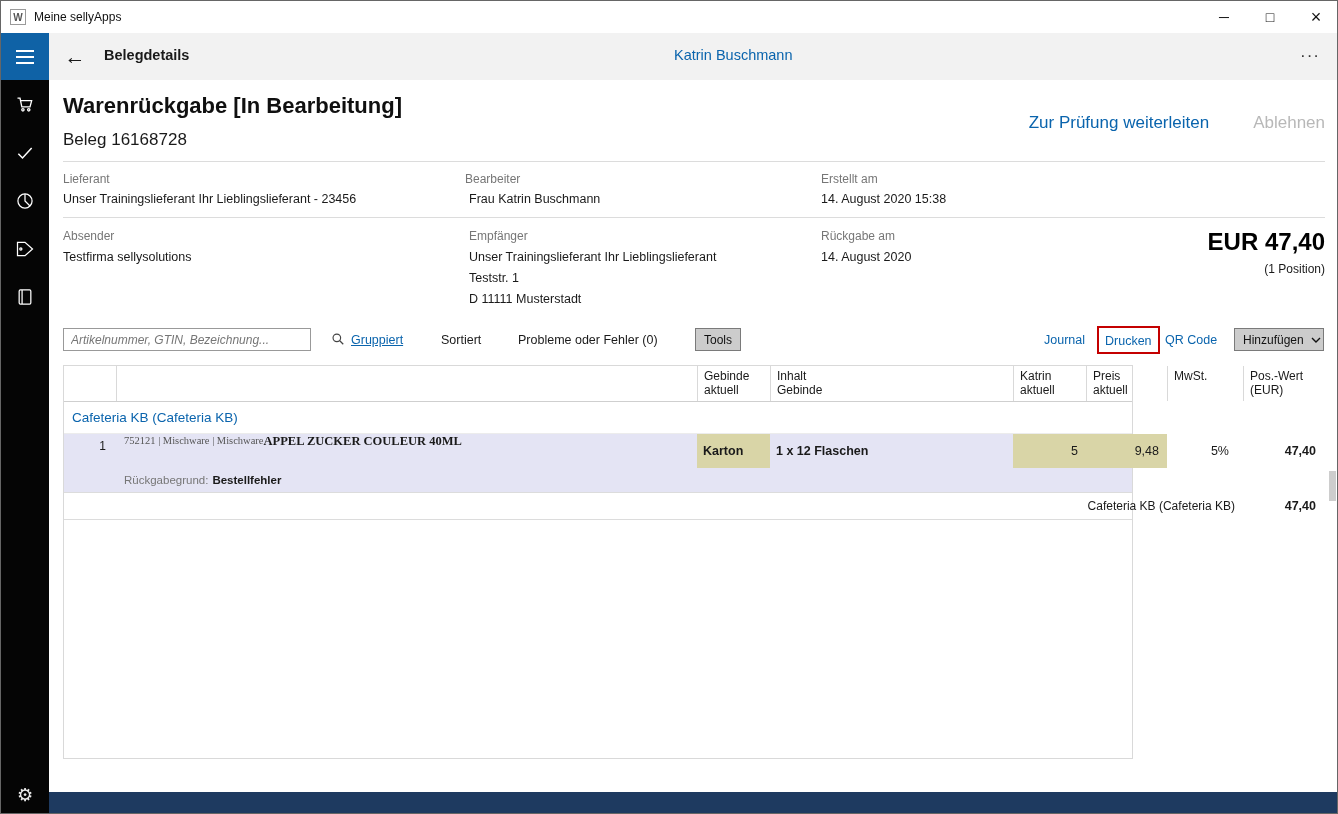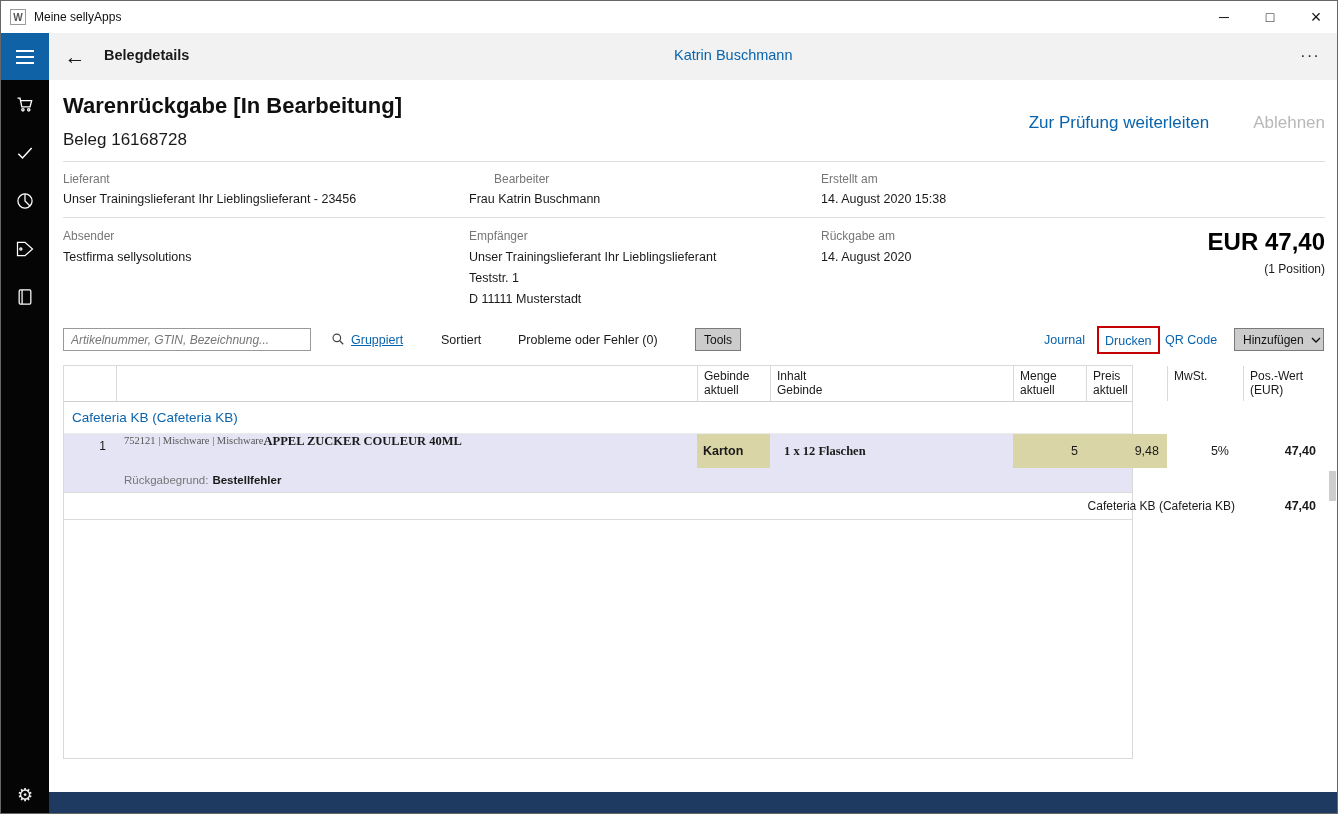--- a/index.html
+++ b/index.html
@@ -86,21 +86,21 @@
   .group-row { height:32px; display:flex; align-items:center; padding-left:8px; border-bottom:1px solid #ececec; }
   .group-link { font-size:13.5px; color:#0a64ad; background:none; border:none; }
   .item-row { height:34px; background:#e4e4f4; }
   .cell { display:flex; align-items:center; font-size:12.5px; }
   .cell-num { justify-content:flex-end; padding:5px 10px 0 0; align-items:flex-start; font-size:12px; }
   .cell-desc { flex-direction:row; align-items:flex-start; padding-left:8px;font-family:Liberation Serif, serif; }
   .meta { font-size:10.5px; color:#555; line-height:13px; }
   .prod { font-size:12.5px; font-weight:bold; line-height:15px; }
   .cell-tan { background:#d9d5a7; }
   .cell-gebinde { font-weight:bold; padding-left:6px; }
-  .cell-inhalt { font-weight:bold; padding-left:14px;font-family:Liberation Serif, serif; }
+  .cell-inhalt { font-weight:bold; padding-left:6px; }
   .cell-right { justify-content:flex-end; padding-right:8px; }
   .cell-mwst { justify-content:flex-end; padding-right:14px; }
   .cell-bold { font-weight:bold; }
   .reason-row { height:24px; background:#e4e4f4; display:flex; align-items:center; padding-left:60px; font-size:11.5px; }
   .reason-lbl { color:#767676; }
   .reason-val { color:#1a1a1a; font-weight:bold; margin-left:4px; }
   .summary-row { height:28px; border-top:1px solid #dcdcdc; border-bottom:1px solid #dcdcdc; background:#fff; }
   .sum-label { grid-column:1 / 8; display:flex; align-items:center; justify-content:flex-end; padding-right:8px; font-size:12px; }
   .sum-value { grid-column:8; display:flex; align-items:center; justify-content:flex-end; padding-right:8px; font-size:12.5px; font-weight:bold; }
 
@@ -183,21 +183,21 @@
     <div class="page-subtitle">Beleg 16168728</div>
     <div class="page-actions">
       <button class="link-forward">Zur Prüfung weiterleiten</button>
       <button class="link-reject">Ablehnen</button>
     </div>
 
     <div class="divider div1"></div>
 
     <span class="lbl" style="left:14px; top:92px;">Lieferant</span>
     <span class="val" style="left:14px; top:112px;">Unser Trainingslieferant Ihr Lieblingslieferant - 23456</span>
-    <span class="lbl" style="left:445px; top:92px;">Bearbeiter</span>
+    <span class="lbl" style="left:416px; top:92px;">Bearbeiter</span>
     <span class="val" style="left:420px; top:112px;">Frau Katrin Buschmann</span>
     <span class="lbl" style="left:772px; top:92px;">Erstellt am</span>
     <span class="val" style="left:772px; top:112px;">14. August 2020 15:38</span>
 
     <div class="divider div2"></div>
 
     <span class="lbl" style="left:14px; top:149px;">Absender</span>
     <span class="val" style="left:14px; top:170px;">Testfirma sellysolutions</span>
     <span class="lbl" style="left:420px; top:149px;">Empfänger</span>
     <span class="val" style="left:420px; top:170px;">Unser Trainingslieferant Ihr Lieblingslieferant</span>
@@ -234,21 +234,21 @@
             </svg></span>
       </button>
     </div>
 
     <div class="tbl">
       <div class="grid8 thead">
         <div class="th"></div>
         <div class="th"></div>
         <div class="th"><span>Gebinde</span><br><span>aktuell</span></div>
         <div class="th"><span>Inhalt</span><br><span>Gebinde</span></div>
-        <div class="th"><span>Menge</span><br><span>aktuell</span></div>
+        <div class="th"><span>Katrin</span><br><span>aktuell</span></div>
         <div class="th"><span>Preis</span><br><span>aktuell</span></div>
         <div class="th"><span>MwSt.</span></div>
         <div class="th"><span>Pos.-Wert</span><br><span>(EUR)</span></div>
       </div>
 
       <div class="group-row">
         <button class="group-link">Cafeteria KB (Cafeteria KB)</button>
       </div>
 
       <div class="grid8 item-row">

